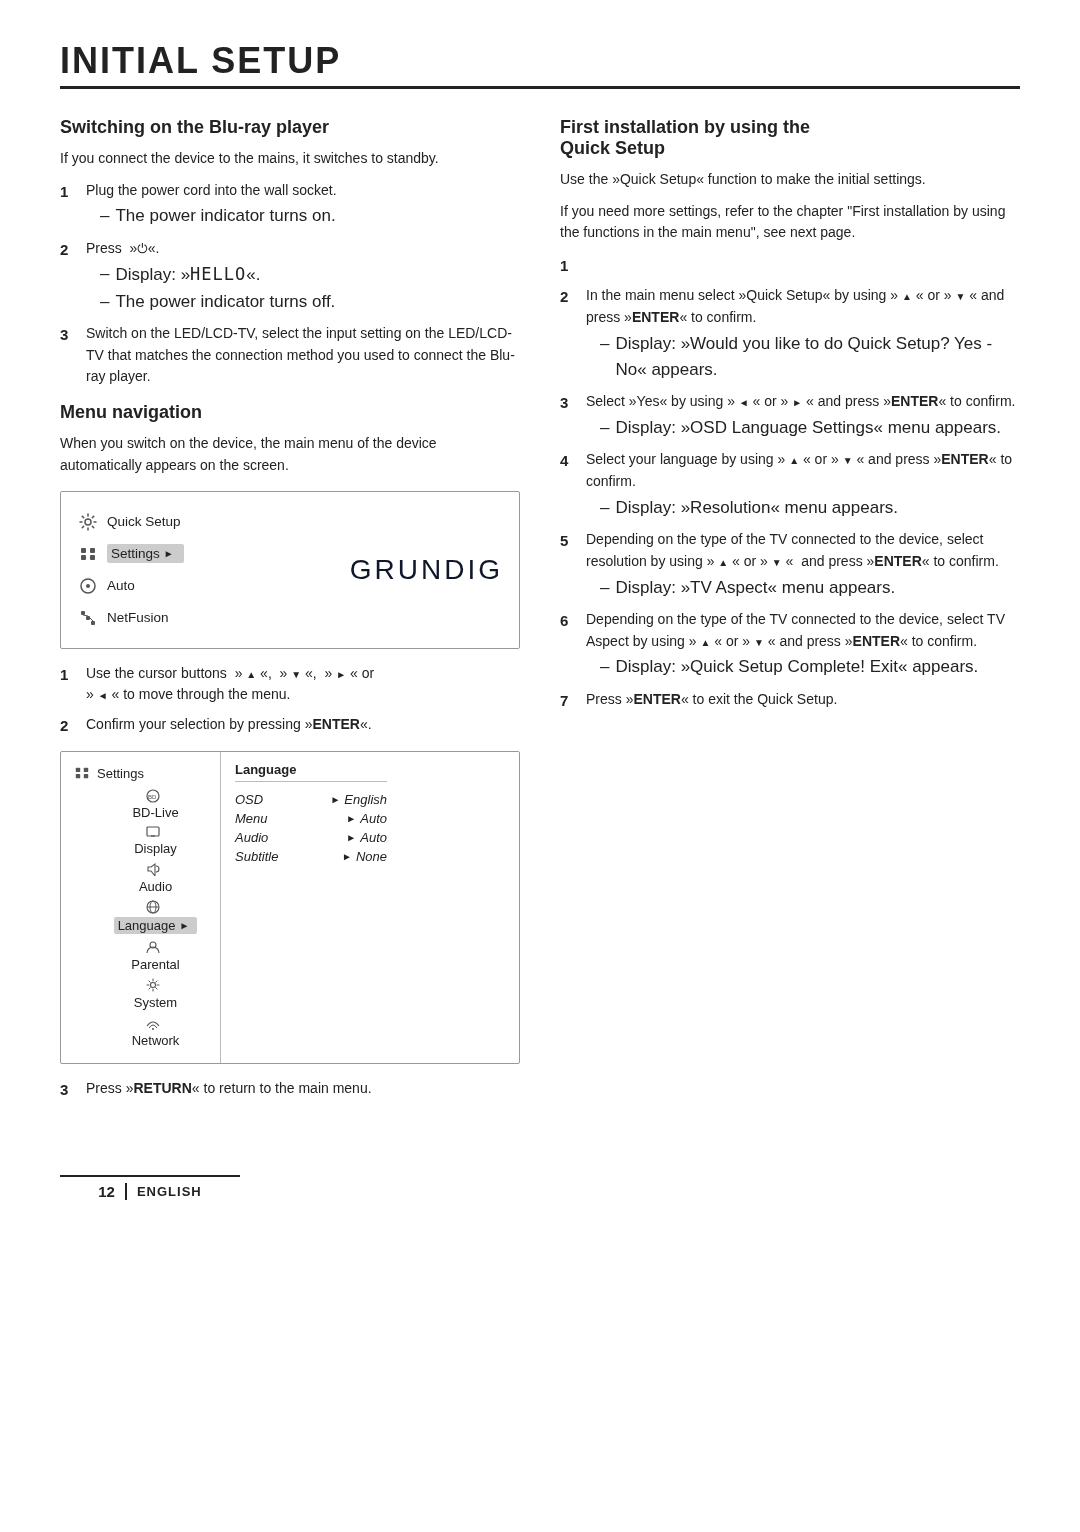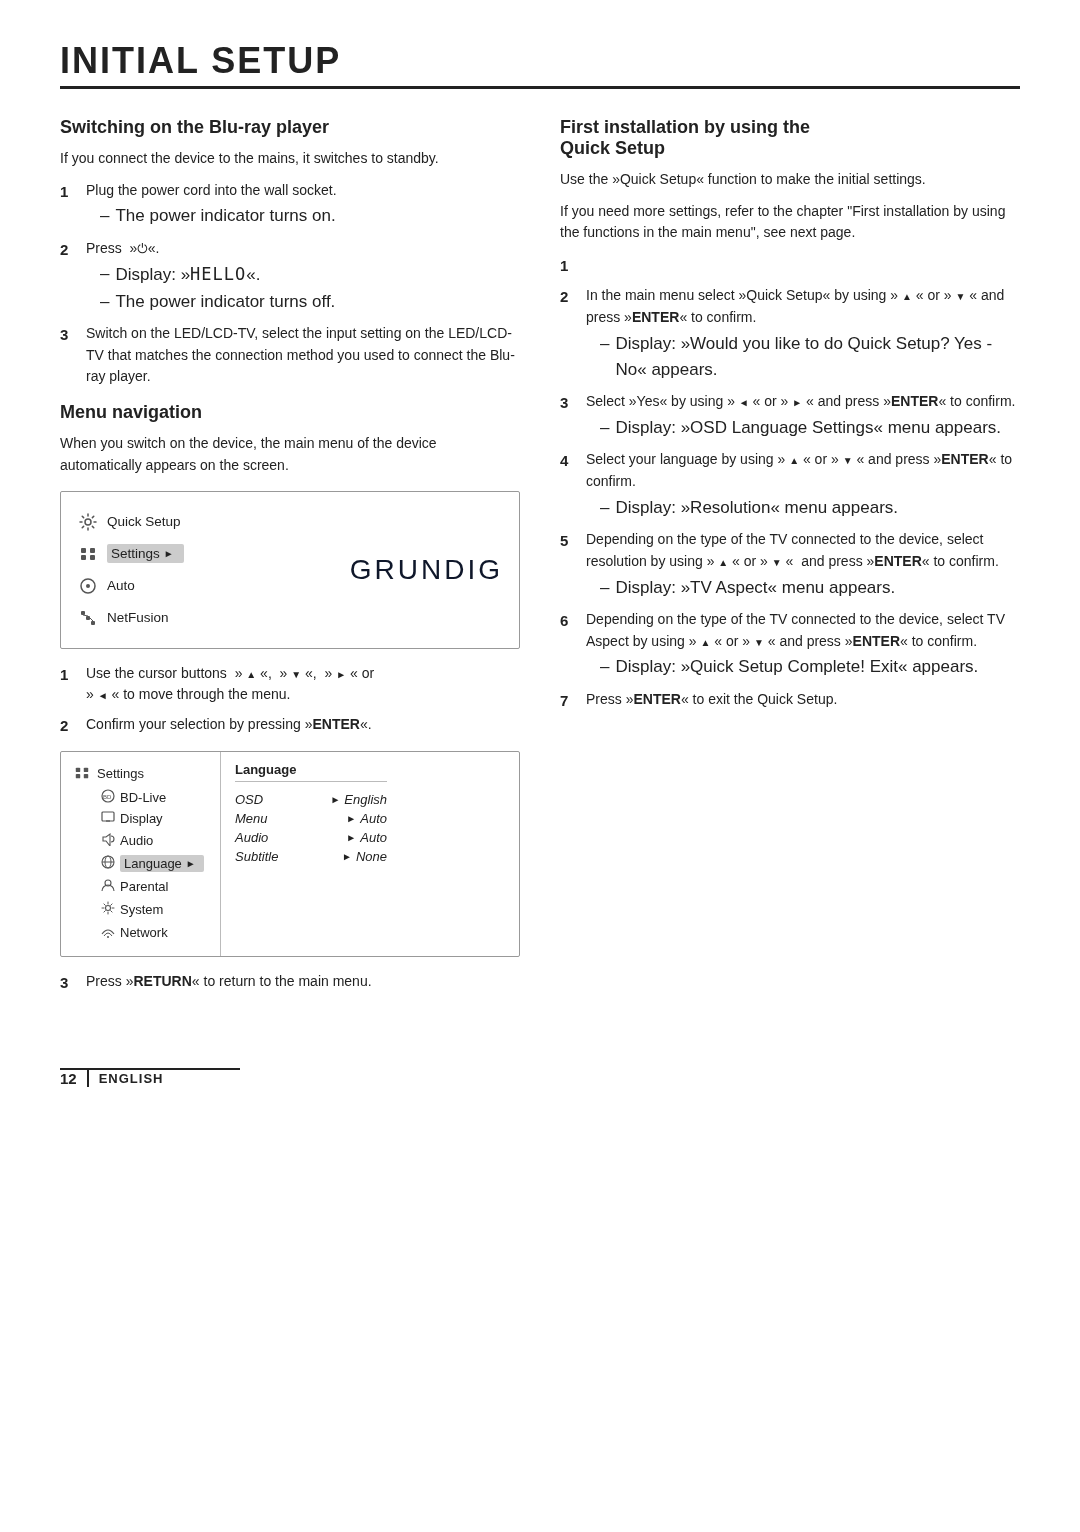--- a/index.html
+++ b/index.html
@@ -161,20 +161,21 @@
       margin-right: 6px;
     }
     .diag2-subitems {
       padding-left: 28px;
     }
     .diag2-subitem-row {
       display: flex;
       align-items: center;
       padding: 3px 0;
       font-size: 13px;
+      flex-direction: column;
     }
     .diag2-subitem-selected {
       background: #ccc;
       border-radius: 2px;
       padding: 1px 8px 1px 4px;
       display: flex;
       align-items: center;
     }
     .diag2-right {
       padding: 10px 14px 10px 14px;
@@ -527,16 +528,16 @@
           <div class="step-text">
             Press »<span class="bold">ENTER</span>« to exit the Quick Setup.
           </div>
         </li>
       </ol>
     </div>
   </div>
 
 </div>
 
-<div style="margin-top:60px;display:flex;align-items:center;border-top:2px solid #222;width:180px;">
+<div style="margin-top:60px;display:flex;align-items:center;border-top:2px solid #222;padding-top:6px;width:180px;justify-content:center;">
   <span style="font-weight:900;font-size:15px;margin-right:10px;border-right:2px solid #222;padding-right:10px;">12</span>
   <span style="font-size:13px;font-weight:700;letter-spacing:1px;text-transform:uppercase;">ENGLISH</span>
 </div>
 
 </body></html>

